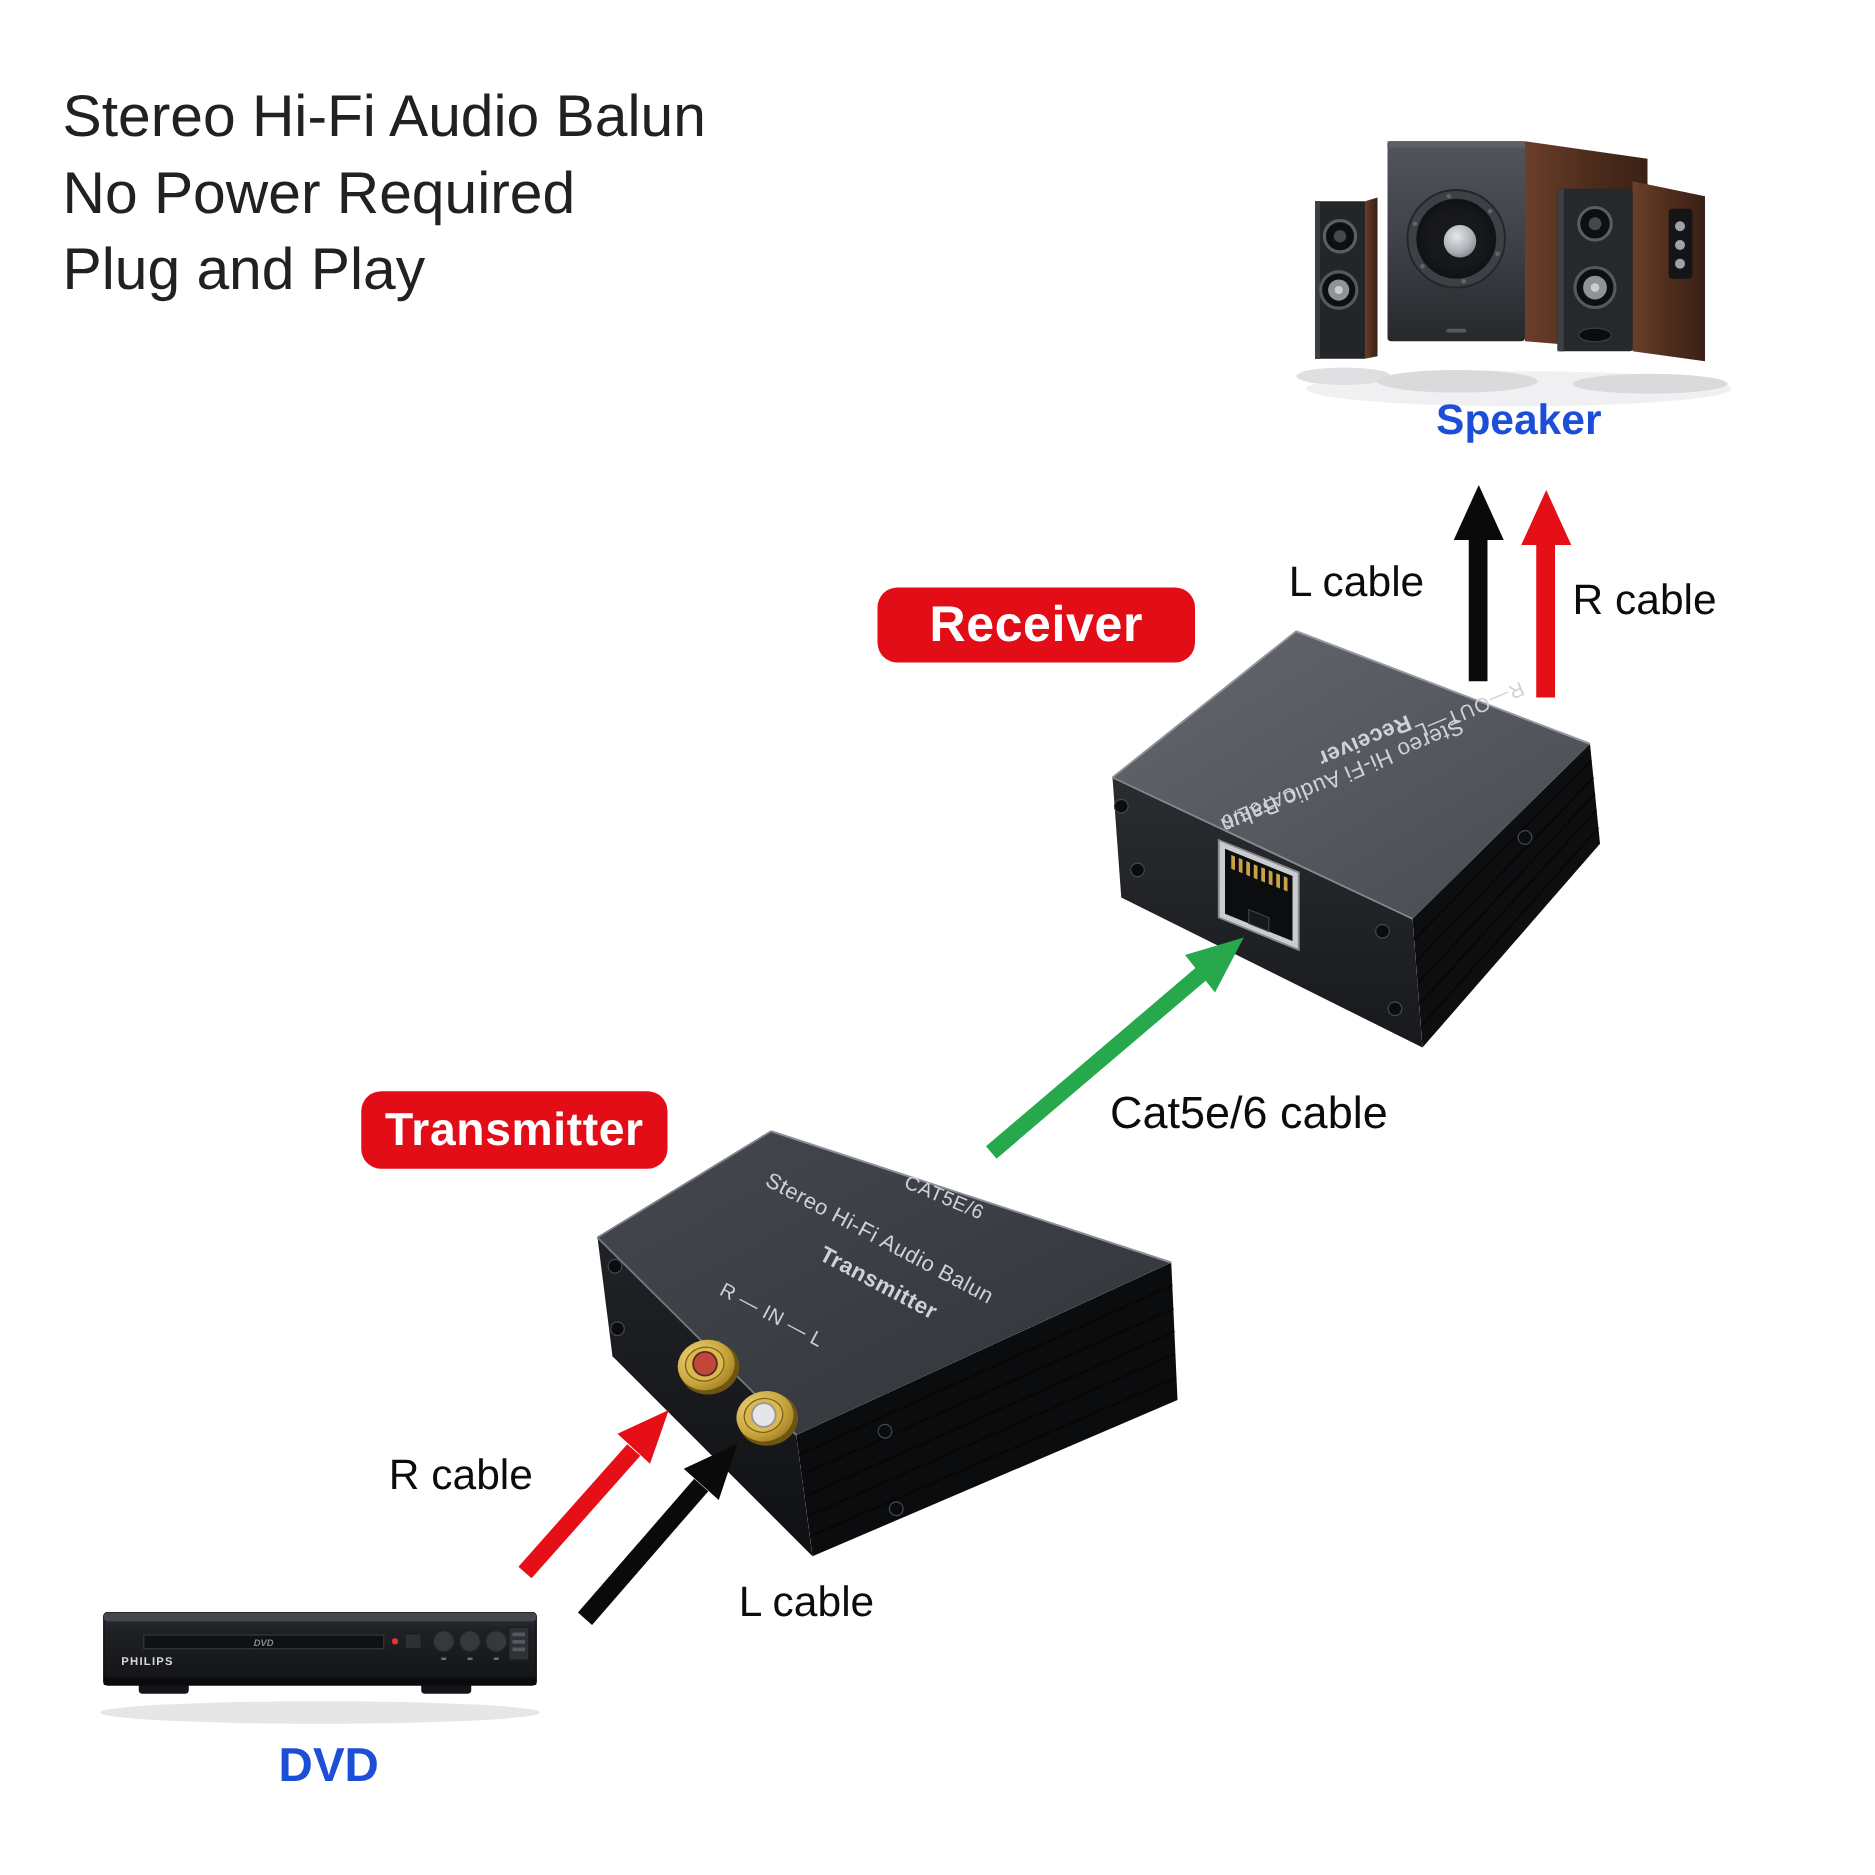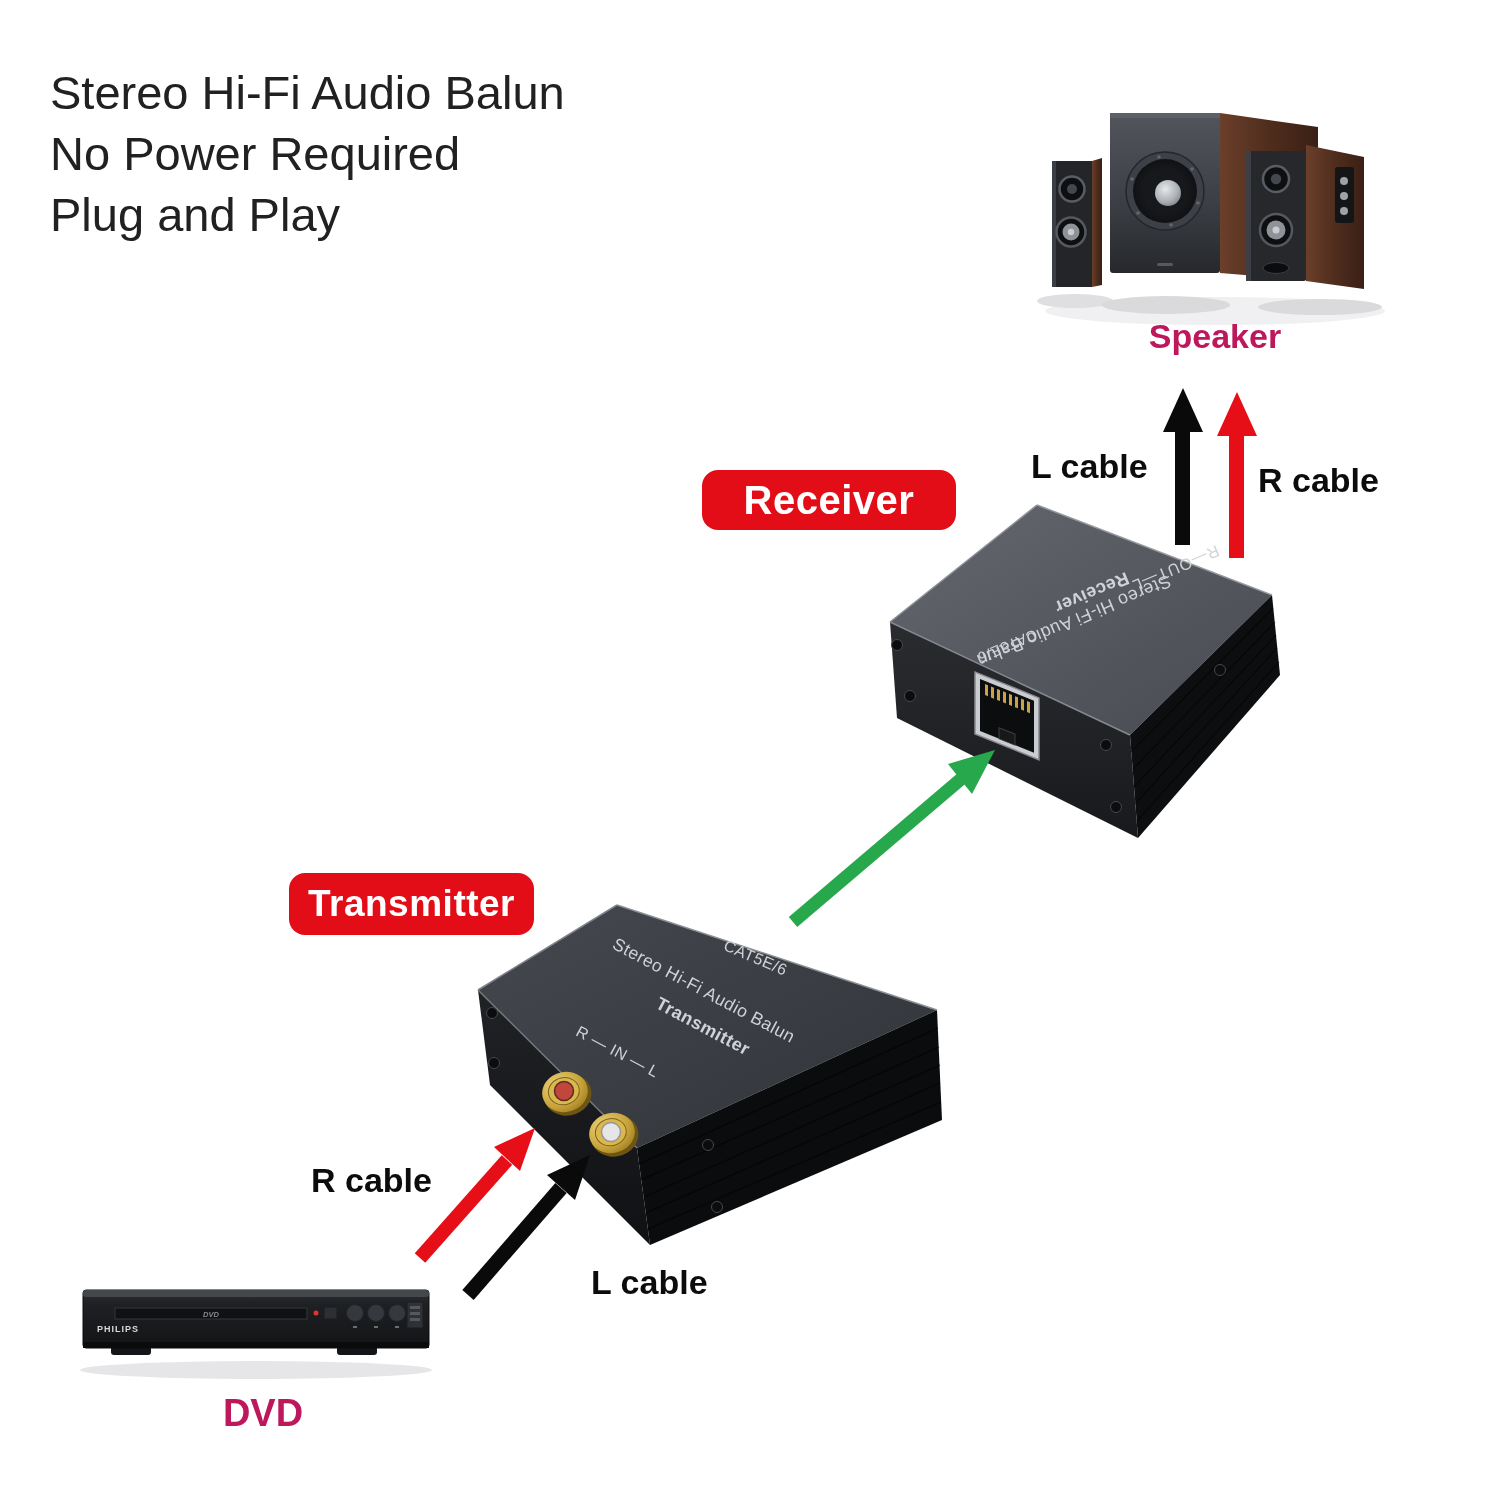--- a/index.html
+++ b/index.html
@@ -1,20 +1,20 @@
 <!DOCTYPE html>
 <html><head>
 <meta charset="utf-8">
 <style>
   html,body{margin:0;padding:0;background:#ffffff;}
   .canvas{position:relative;width:1500px;height:1435px;background:#ffffff;overflow:hidden;
           font-family:"Liberation Sans", sans-serif;}
   .title-block{position:absolute;left:50px;top:62px;font-size:47px;line-height:61px;color:#212121;}
-  .cable-label{position:absolute;font-weight:bold;font-size:34px;color:#0c0c0c;white-space:nowrap;}
-  .big-label{position:absolute;font-weight:bold;font-size:34px;color:#be185d;text-align:center;}
+  .cable-label{position:absolute;font-weight:normal;font-size:34px;color:#0c0c0c;white-space:nowrap;}
+  .big-label{position:absolute;font-weight:bold;font-size:34px;color:#1d4ed8;text-align:center;}
   .badge{position:absolute;background:#e30d18;color:#ffffff;font-weight:bold;
          display:flex;align-items:center;justify-content:center;border-radius:16px;
          letter-spacing:0.5px;}
   .badge.receiver{left:702px;top:470px;width:254px;height:60px;font-size:40px;}
   .badge.transmitter{left:289px;top:873px;width:245px;height:62px;font-size:37px;}
   svg{position:absolute;display:block;}
   svg text{font-family:"Liberation Sans", sans-serif;}
 </style>
 </head>
 <body>
@@ -272,19 +272,20 @@
       <polygon points="535,1128 494,1147 520,1171" fill="#e60f17"></polygon>
     </g>
     <g>
       <line x1="468" y1="1295" x2="561" y2="1188" stroke="#0a0a0a" stroke-width="15"></line>
       <polygon points="590,1155 547,1175 575,1200" fill="#0a0a0a"></polygon>
     </g>
   </svg>
 
   <div class="cable-label" style="left:1031px;top:447px;">L cable</div>
   <div class="cable-label" style="left:1258px;top:461px;">R cable</div>
+  <div class="cable-label" style="left:888px;top:869px;font-size:36px;">Cat5e/6 cable</div>
   <div class="cable-label" style="left:311px;top:1161px;">R cable</div>
   <div class="cable-label" style="left:591px;top:1263px;">L cable</div>
 
   <div class="badge receiver">Receiver</div>
   <div class="badge transmitter">Transmitter</div>
 
 </div>
 
 </body></html>

